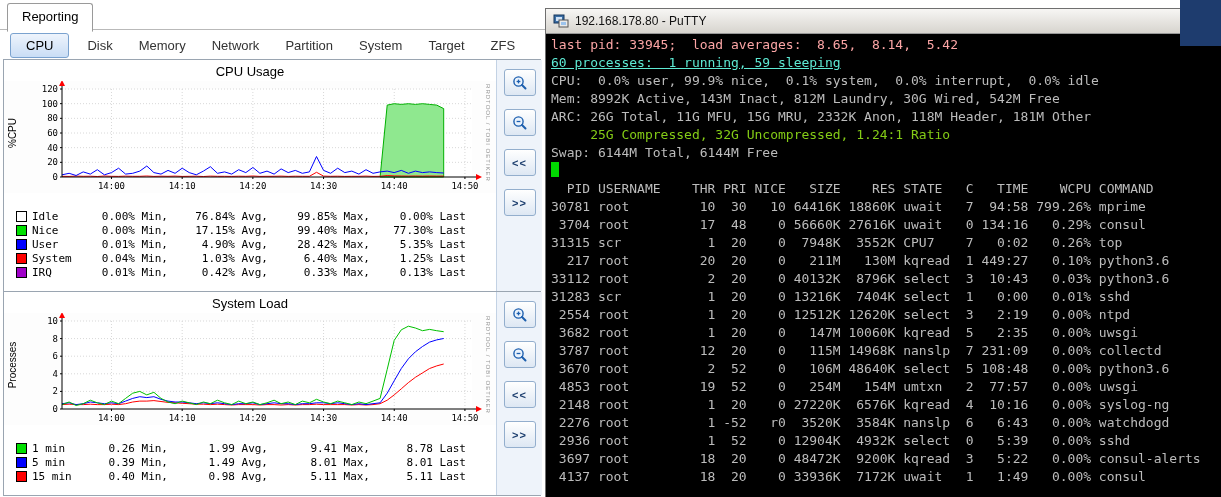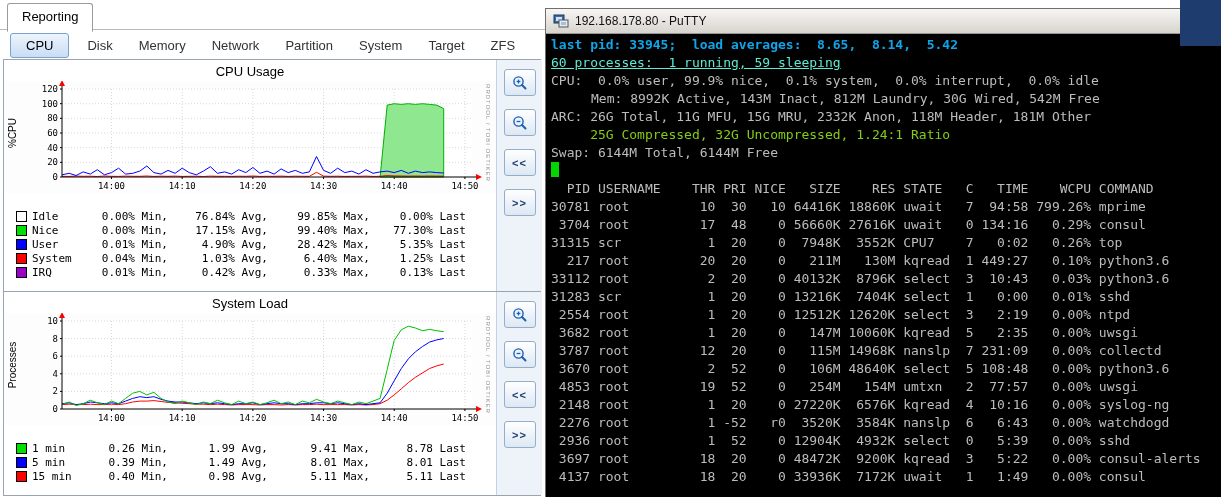--- a/index.html
+++ b/index.html
@@ -280,24 +280,24 @@
     <div class="titlebar">
       <svg width="16" height="16">
         <rect x="1" y="2" width="10" height="8" fill="#3b6ea5" stroke="#17365d"></rect>
         <rect x="3" y="4" width="6" height="4" fill="#cfe2f7"></rect>
         <rect x="6" y="7" width="9" height="7" fill="#e9e9e9" stroke="#555555"></rect>
         <rect x="8" y="9" width="5" height="3" fill="#9cc3ec"></rect>
       </svg>
       <span class="title-text">192.168.178.80 - PuTTY</span>
     </div>
     <div class="terminal" id="terminal" style="background: rgb(0, 0, 0);">
-        <div class="tline" style="color: #0ea5e9; font-weight: bold;">last pid: 33945;  load averages:  8.65,  8.14,  5.42</div>
+        <div class="tline" style="color: #fca5a5;">last pid: 33945;  load averages:  8.65,  8.14,  5.42</div>
         <div class="tline" style="color: #5eead4; text-decoration: underline;">60 processes:  1 running, 59 sleeping</div>
         <div class="tline" style="color: rgb(188, 188, 188);">CPU:  0.0% user, 99.9% nice,  0.1% system,  0.0% interrupt,  0.0% idle</div>
-        <div class="tline" style="color: rgb(188, 188, 188); margin-left: 40px;">Mem: 8992K Active, 143M Inact, 812M Laundry, 30G Wired, 542M Free</div>
+        <div class="tline" style="color: rgb(188, 188, 188);">Mem: 8992K Active, 143M Inact, 812M Laundry, 30G Wired, 542M Free</div>
         <div class="tline" style="color: rgb(188, 188, 188);">ARC: 26G Total, 11G MFU, 15G MRU, 2332K Anon, 118M Header, 181M Other</div>
         <div class="tline" style="color: #84cc16;">     25G Compressed, 32G Uncompressed, 1.24:1 Ratio</div>
         <div class="tline" style="color: rgb(188, 188, 188);">Swap: 6144M Total, 6144M Free</div>
         <div class="tline" style="color: rgb(188, 188, 188);"><span class="cursor" style="background: rgb(0, 216, 0);"></span></div>
         <div class="tline" style="color: rgb(188, 188, 188);">  PID USERNAME    THR PRI NICE   SIZE    RES STATE   C   TIME    WCPU COMMAND</div>
         <div class="tline" style="color: rgb(188, 188, 188);">30781 root         10  30   10 64416K 18860K uwait   7  94:58 799.26% mprime</div>
         <div class="tline" style="color: rgb(188, 188, 188);"> 3704 root         17  48    0 56660K 27616K uwait   0 134:16   0.29% consul</div>
         <div class="tline" style="color: rgb(188, 188, 188);">31315 scr           1  20    0  7948K  3552K CPU7    7   0:02   0.26% top</div>
         <div class="tline" style="color: rgb(188, 188, 188);">  217 root         20  20    0   211M   130M kqread  1 449:27   0.10% python3.6</div>
         <div class="tline" style="color: rgb(188, 188, 188);">33112 root          2  20    0 40132K  8796K select  3  10:43   0.03% python3.6</div>

